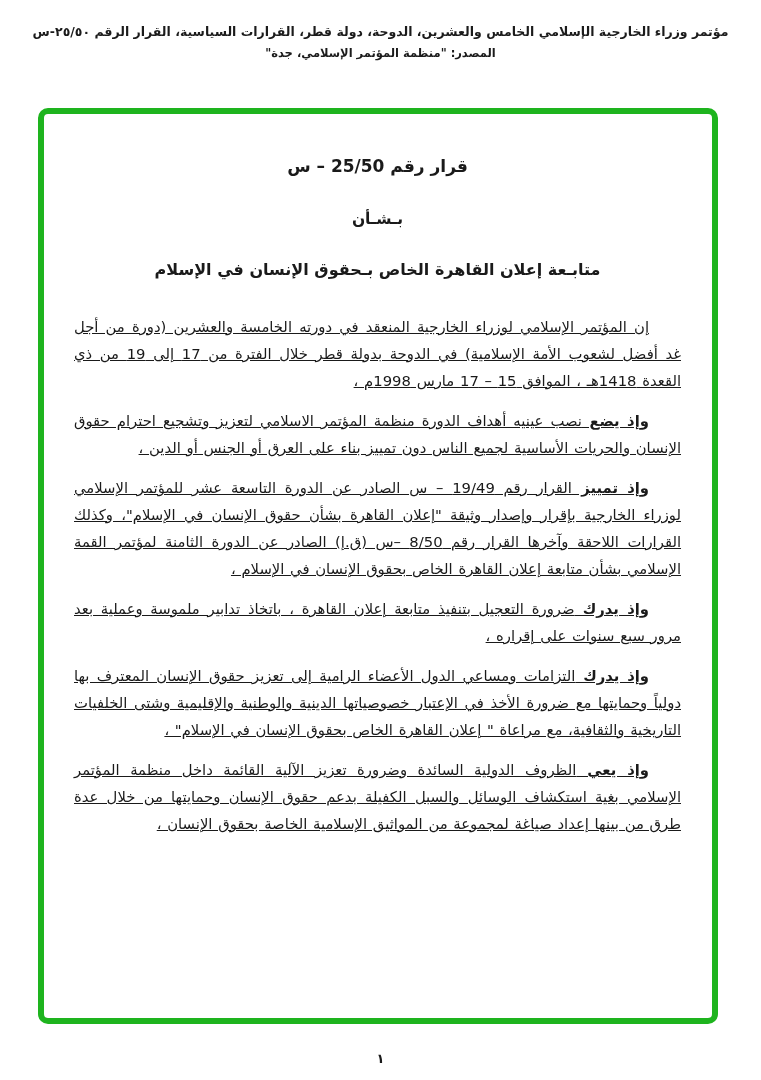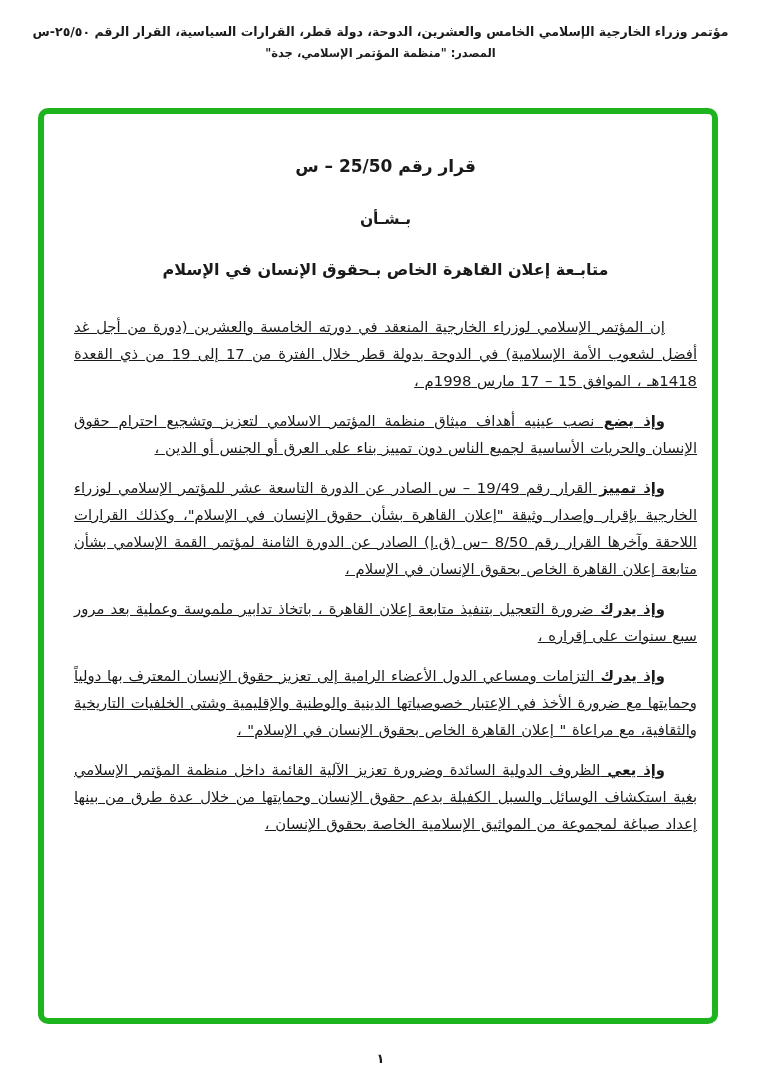--- a/index.html
+++ b/index.html
@@ -41,21 +41,21 @@
     width: 668px;
     height: 904px;
     border: 6px solid #1eb41e;
     border-radius: 10px;
     background: #ffffff;
     box-sizing: content-box;
   }
   .doc-content {
     position: absolute;
     top: 156px;
-    right: 64px;
+    right: 80px;
     left: 74px;
   }
   .doc-title {
     text-align: center;
     font-weight: bold;
     margin-bottom: 34px;
   }
   .doc-title .t1 {
     font-size: 17px;
     margin-bottom: 13px;
@@ -104,21 +104,21 @@
   <div class="doc-border" style="border-color: rgb(30, 180, 30);"></div>
 
   <div class="doc-content">
     <div class="doc-title">
       <div class="t1">قرار رقم 25/50 – س</div>
       <div class="t2">بـشـأن</div>
       <div class="t3">متابـعة إعلان القاهرة الخاص بـحقوق الإنسان في الإسلام</div>
     </div>
     <div class="paragraphs">
         <p class="para"><span>إن المؤتمر الإسلامي لوزراء الخارجية المنعقد في دورته الخامسة والعشرين (دورة من أجل غد أفضل لشعوب الأمة الإسلامية) في الدوحة بدولة قطر خلال الفترة من 17 إلى 19 من ذي القعدة 1418هـ ، الموافق 15 – 17 مارس 1998م ،</span></p>
-        <p class="para"><span class="lead">وإذ يضع </span><span>نصب عينيه أهداف ميثاق منظمة المؤتمر الاسلامي لتعزيز وتشجيع احترام حقوق الإنسان والحريات الأساسية لجميع الناس دون تمييز بناء على العرق أو الجنس أو الدين ،</span></p>
+        <p class="para"><span class="lead">وإذ يضع </span><span>نصب عينيه أهداف الدورة منظمة المؤتمر الاسلامي لتعزيز وتشجيع احترام حقوق الإنسان والحريات الأساسية لجميع الناس دون تمييز بناء على العرق أو الجنس أو الدين ،</span></p>
         <p class="para"><span class="lead">وإذ تمييز </span><span>القرار رقم 19/49 – س الصادر عن الدورة التاسعة عشر للمؤتمر الإسلامي لوزراء الخارجية بإقرار وإصدار  وثيقة "إعلان القاهرة بشأن حقوق الإنسان في الإسلام"، وكذلك القرارات اللاحقة وآخرها القرار رقم 8/50 –س (ق.إ) الصادر عن الدورة الثامنة لمؤتمر القمة الإسلامي بشأن متابعة إعلان القاهرة الخاص بحقوق الإنسان في الإسلام ،</span></p>
         <p class="para"><span class="lead">وإذ يدرك </span><span>ضرورة التعجيل بتنفيذ متابعة إعلان القاهرة ، باتخاذ تدابير ملموسة وعملية بعد مرور سبع سنوات على إقراره ،</span></p>
         <p class="para"><span class="lead">وإذ يدرك </span><span>التزامات ومساعي الدول الأعضاء الرامية إلى تعزيز حقوق الإنسان المعترف بها دولياً وحمايتها مع ضرورة الأخذ في الإعتبار خصوصياتها الدينية والوطنية والإقليمية وشتى الخلفيات التاريخية والثقافية، مع مراعاة " إعلان القاهرة الخاص بحقوق الإنسان في الإسلام" ،</span></p>
         <p class="para"><span class="lead">وإذ يعي </span><span>الظروف الدولية السائدة وضرورة تعزيز الآلية القائمة داخل منظمة المؤتمر الإسلامي بغية استكشاف الوسائل والسبل الكفيلة بدعم حقوق الإنسان وحمايتها من خلال عدة طرق من بينها إعداد صياغة لمجموعة من المواثيق الإسلامية الخاصة بحقوق الإنسان ،</span></p>
       </div>
   </div>
 
   <div class="page-number">١</div>
 
 </div>

